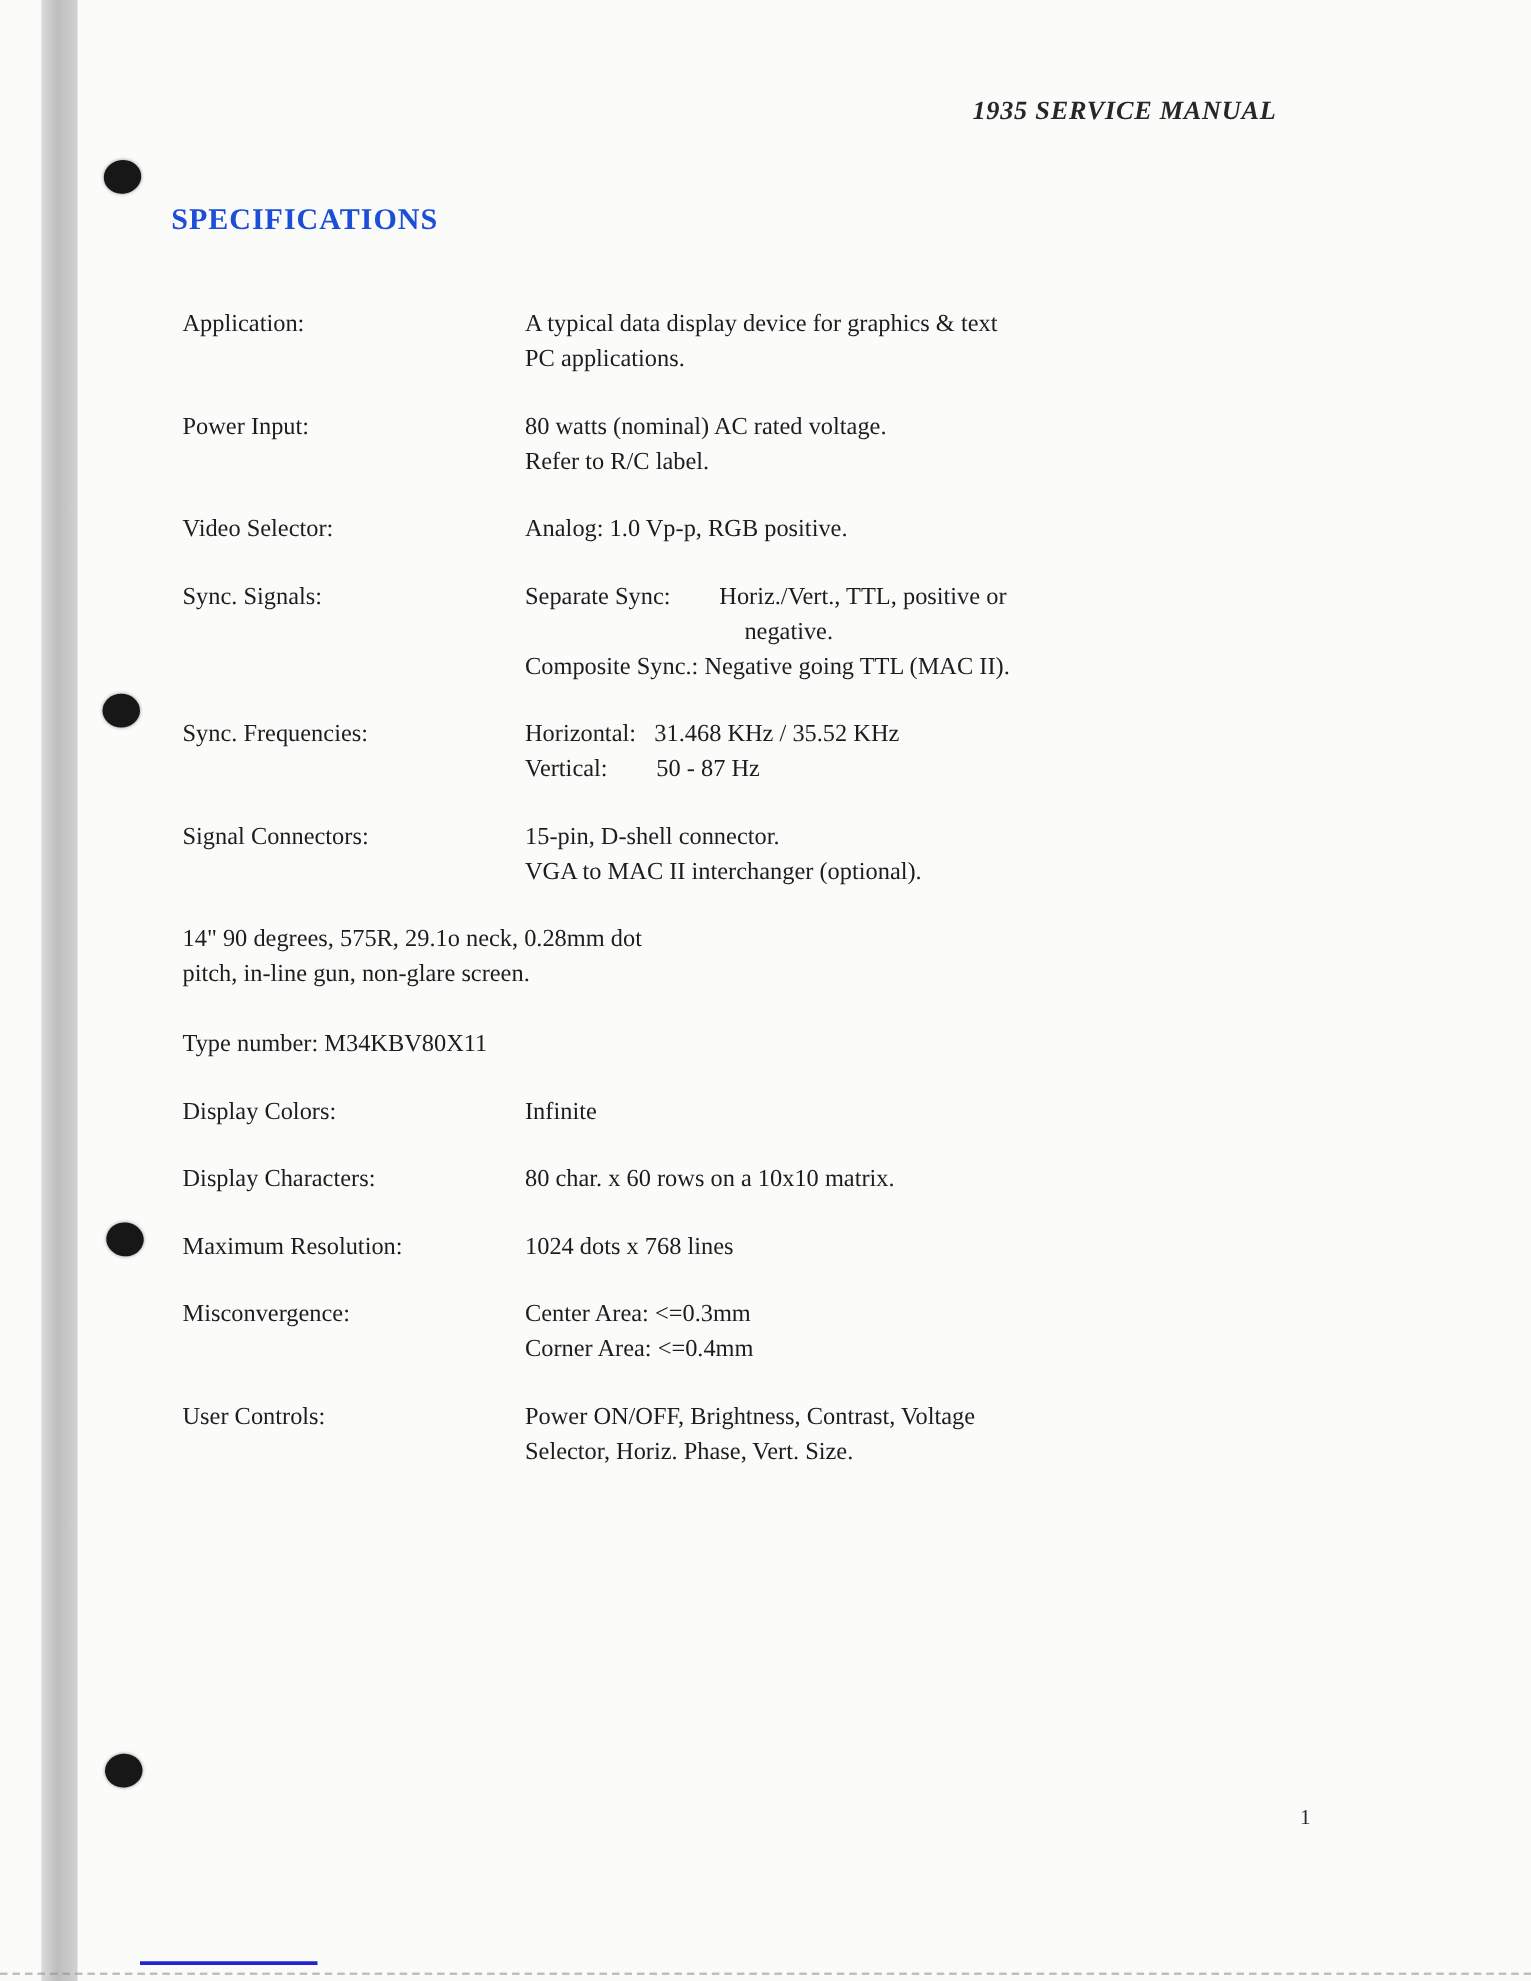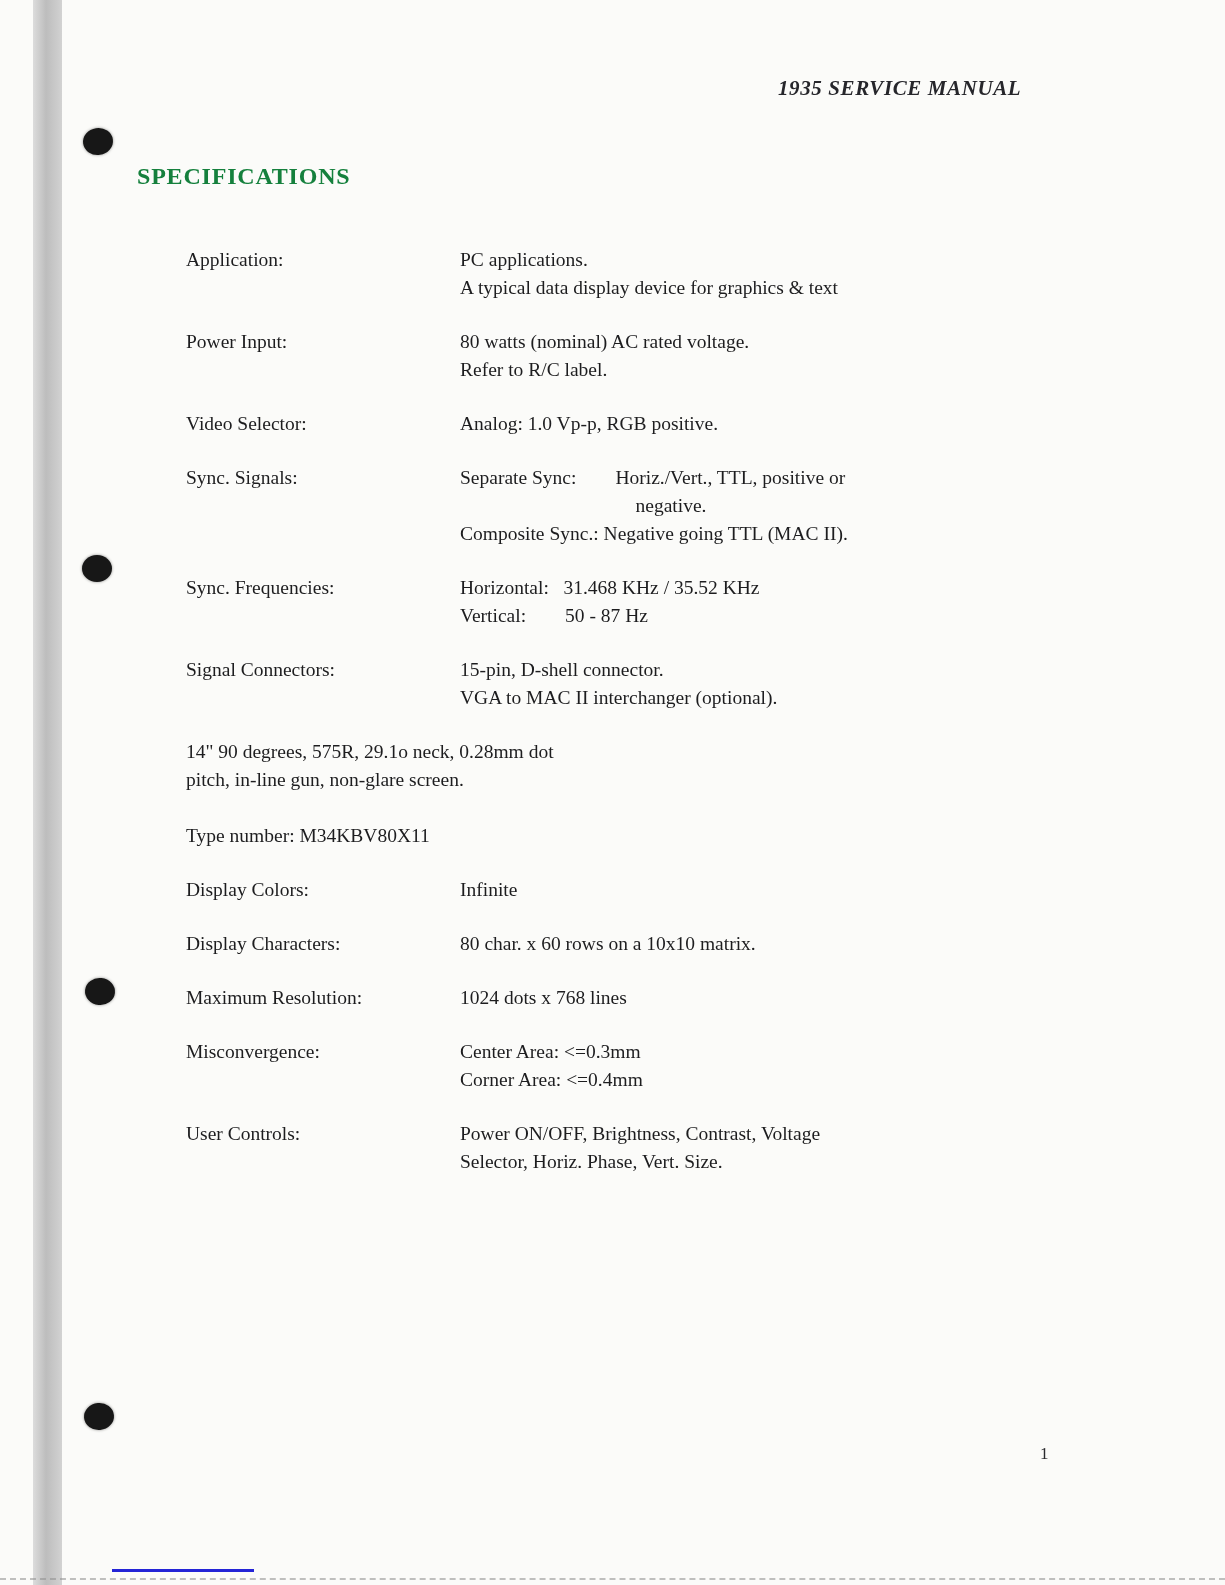--- a/index.html
+++ b/index.html
@@ -24,25 +24,25 @@
   .hole-2{left:82px;top:555px;}
   .hole-3{left:85px;top:978px;transform:rotate(6deg);}
   .hole-4{left:84px;top:1403px;transform:rotate(-5deg);}
   .manual-header{
     position:absolute;left:778px;top:76px;
     font-size:21px;font-weight:bold;font-style:italic;
     letter-spacing:0.6px;color:#26262b;white-space:nowrap;
   }
   .page-title{
     position:absolute;left:137px;top:163px;margin:0;
-    font-size:24px;font-weight:bold;letter-spacing:0.8px;color:#15803d;
+    font-size:24px;font-weight:bold;letter-spacing:0.8px;color:#1d4ed8;
   }
   .spec-list{
     position:absolute;left:146px;top:246px;width:860px;
-    font-size:19.5px;line-height:28px;margin-left:40px;
+    font-size:19.5px;line-height:28px;
   }
   .spec-row{display:flex;margin-bottom:26px;}
   .spec-label{flex:0 0 274px;width:274px;}
   .spec-value{flex:1;white-space:pre-wrap;}
   .spec-line{min-height:28px;}
   .page-number{
     position:absolute;left:1040px;top:1444px;
     font-size:17px;color:#2a2a2e;
   }
   .scan-artifact-line{
@@ -66,21 +66,21 @@
   <div class="punch-hole hole-3"></div>
   <div class="punch-hole hole-4"></div>
 
   <div class="manual-header">1935 SERVICE MANUAL</div>
 
   <h1 class="page-title">SPECIFICATIONS</h1>
 
   <div class="spec-list">
       <div class="spec-row">
         <div class="spec-label">Application:</div>
-        <div class="spec-value"><div class="spec-line">PC applications.</div><div class="spec-line">A typical data display device for graphics &amp; text</div></div>
+        <div class="spec-value"><div class="spec-line">A typical data display device for graphics &amp; text</div><div class="spec-line">PC applications.</div></div>
       </div>
       <div class="spec-row">
         <div class="spec-label">Power Input:</div>
         <div class="spec-value"><div class="spec-line">80 watts (nominal) AC rated voltage.</div><div class="spec-line">Refer to R/C label.</div></div>
       </div>
       <div class="spec-row">
         <div class="spec-label">Video Selector:</div>
         <div class="spec-value"><div class="spec-line">Analog: 1.0 Vp-p, RGB positive.</div></div>
       </div>
       <div class="spec-row">

